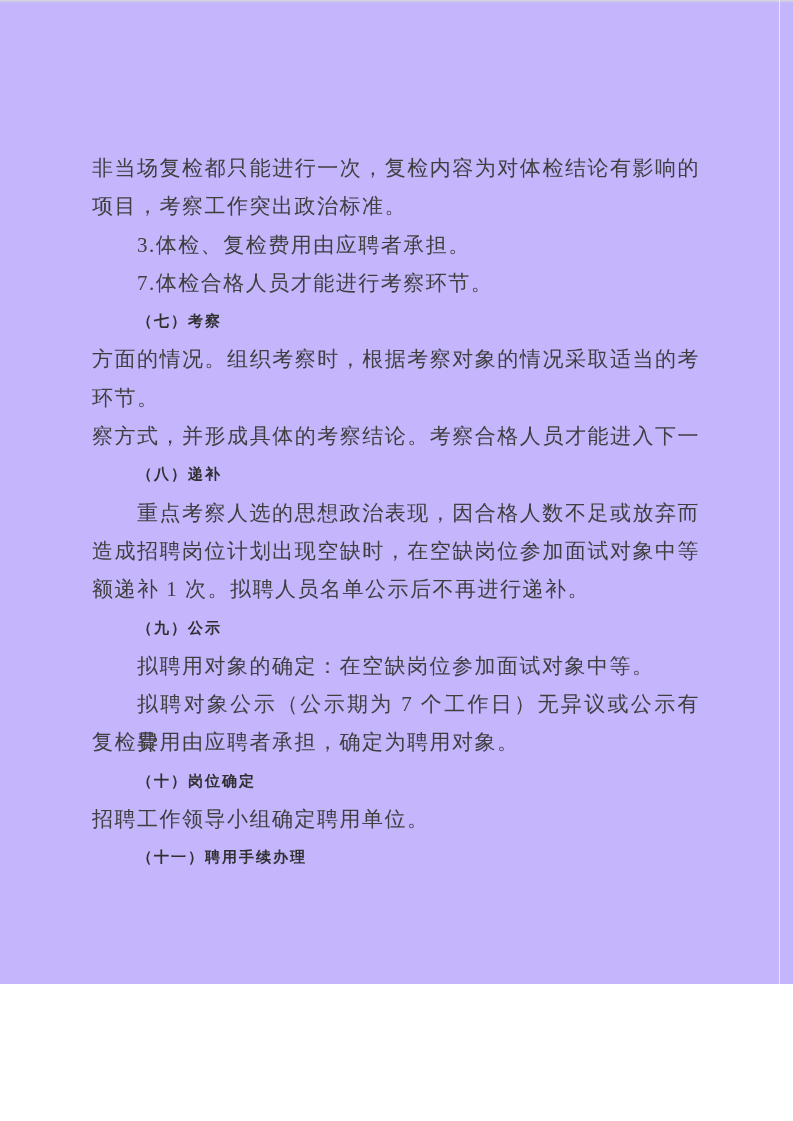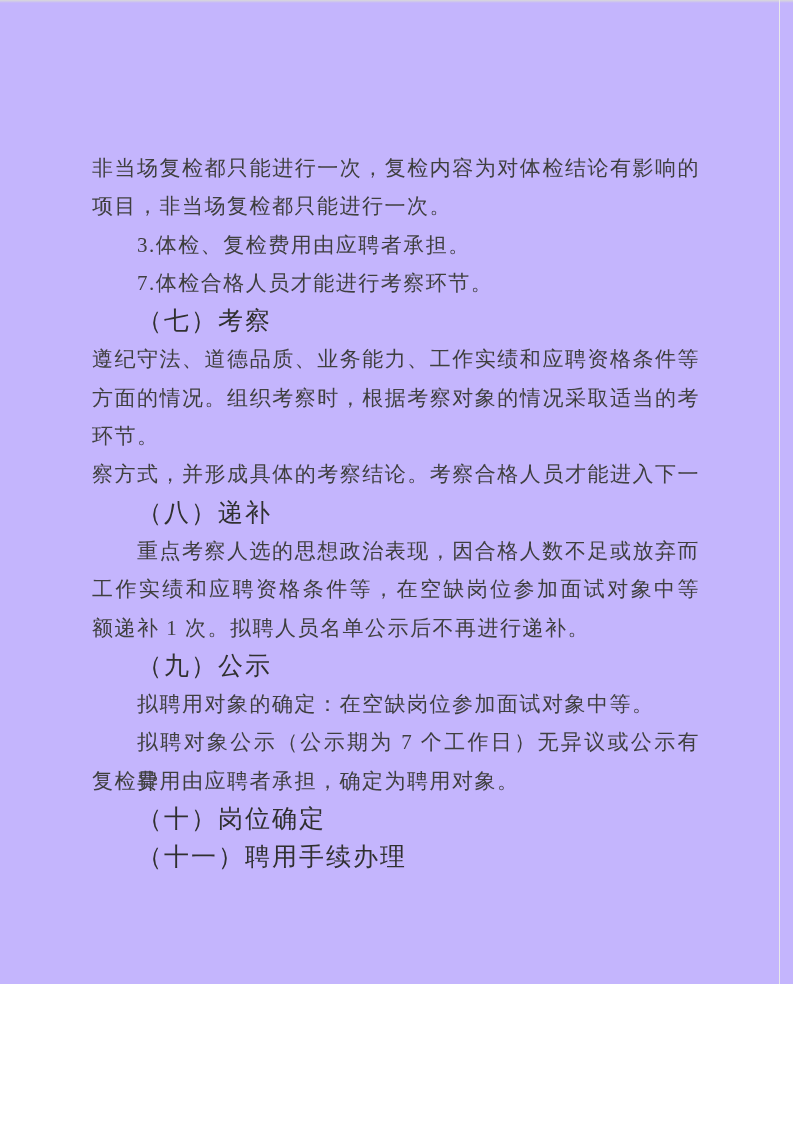--- a/index.html
+++ b/index.html
@@ -38,23 +38,23 @@
     white-space: nowrap;
   }
   .line.indent { padding-left: 45px; }
   .line.fill {
     white-space: normal;
     text-align: justify;
     text-align-last: justify;
     text-justify: inter-character;
   }
   .line.heading {
-    font-weight: normal;
+    font-weight: bold;
     color: #303030;
-    font-size: 25px;
+    font-size: 15px;
     letter-spacing: 2px;
   }
   .footer {
     position: absolute;
     top: 1044px;
     left: 0;
     width: 100%;
     text-align: center;
     transform: translateX(-10px);
     font-size: 15px;
@@ -64,34 +64,34 @@
 </style>
 </head>
 <body>
 
 <div class="page">
   <div class="scan-edge-top"></div>
   <div class="scan-line-right"></div>
 
   <div class="content">
       <div class="line fill">非当场复检都只能进行一次，复检内容为对体检结论有影响的</div>
-      <div class="line">项目，非当场复检都只能进行一次。</div>
+      <div class="line">项目，考察工作突出政治标准。</div>
       <div class="line indent">3.体检、复检费用由应聘者承担。</div>
       <div class="line indent">7.体检合格人员才能进行考察环节。</div>
       <div class="line heading indent">（七）考察</div>
-      <div class="line fill">遵纪守法、道德品质、业务能力、工作实绩和应聘资格条件等</div>
       <div class="line fill">方面的情况。组织考察时，根据考察对象的情况采取适当的考</div>
       <div class="line">环节。</div>
       <div class="line fill">察方式，并形成具体的考察结论。考察合格人员才能进入下一</div>
       <div class="line heading indent">（八）递补</div>
       <div class="line indent fill">重点考察人选的思想政治表现，因合格人数不足或放弃而</div>
-      <div class="line fill">工作实绩和应聘资格条件等，在空缺岗位参加面试对象中等</div>
+      <div class="line fill">造成招聘岗位计划出现空缺时，在空缺岗位参加面试对象中等</div>
       <div class="line">额递补 1 次。拟聘人员名单公示后不再进行递补。</div>
       <div class="line heading indent">（九）公示</div>
       <div class="line indent">拟聘用对象的确定：在空缺岗位参加面试对象中等。</div>
       <div class="line indent fill">拟聘对象公示（公示期为 7 个工作日）无异议或公示有异</div>
       <div class="line">复检费用由应聘者承担，确定为聘用对象。</div>
       <div class="line heading indent">（十）岗位确定</div>
+      <div class="line">招聘工作领导小组确定聘用单位。</div>
       <div class="line heading indent">（十一）聘用手续办理</div>
     </div>
 
   <div class="footer">9</div>
 </div>
 
 </body></html>

